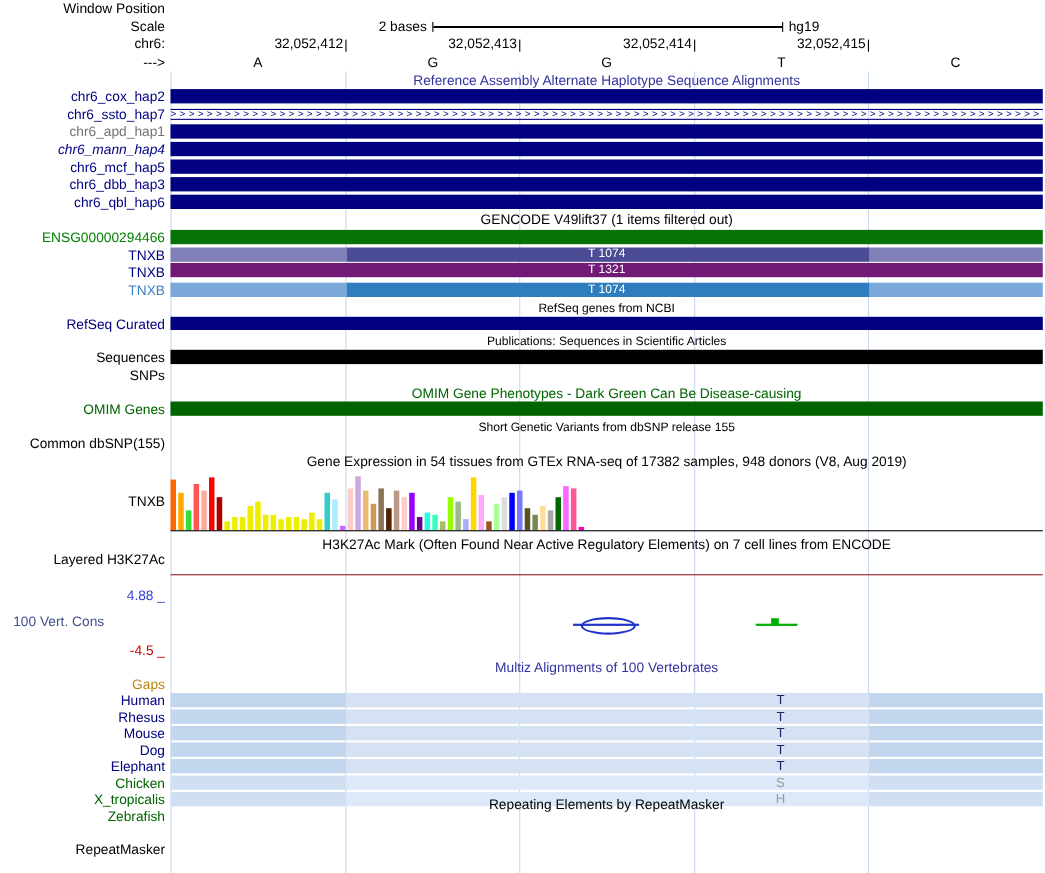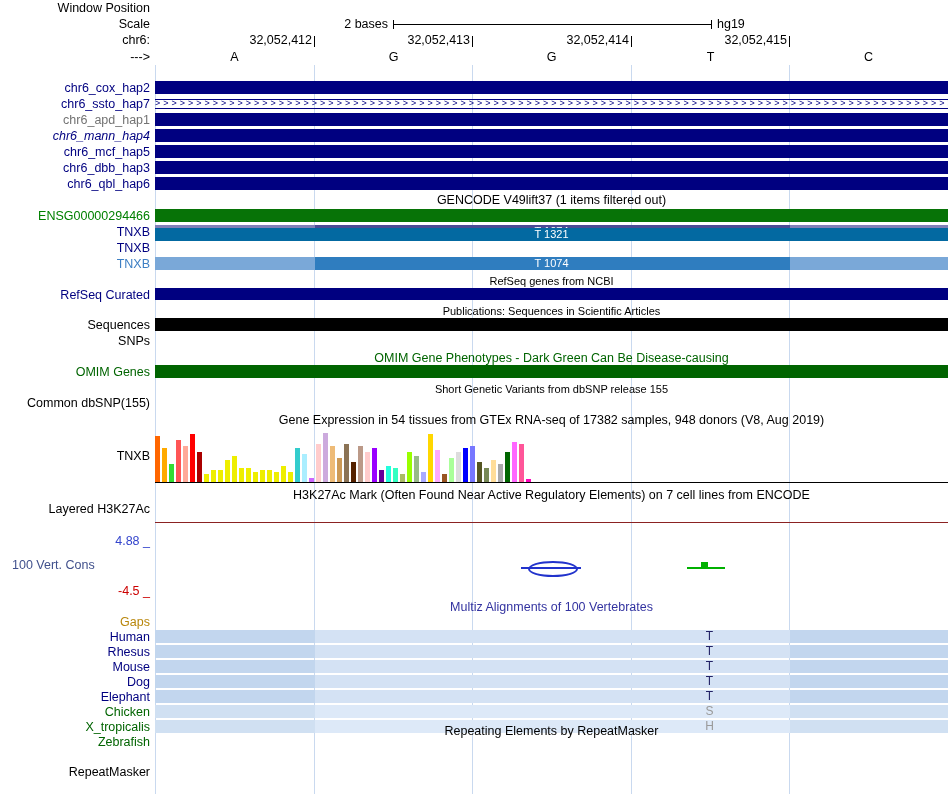--- a/index.html
+++ b/index.html
@@ -72,20 +72,21 @@
   <div class="tick" style="left:631px"></div>
   <div class="tick" style="left:789px"></div>
 
   <div class="lbl" style="top:50px">---&gt;</div>
   <span class="base" style="left:155px">A</span>
   <span class="base" style="left:314px">G</span>
   <span class="base" style="left:472px">G</span>
   <span class="base" style="left:631px">T</span>
   <span class="base" style="left:789px">C</span>
 
+  <div class="heading" style="top:66px; color:#3333a0;">Reference Assembly Alternate Haplotype Sequence Alignments</div>
 
   <div class="lbl" style="top:81px; color:#000080;">chr6_cox_hap2</div>
   <div class="band" style="top:81px; background:#000080;"></div>
 
   <div class="lbl" style="top:97px; color:#000080;">chr6_ssto_hap7</div>
   <div class="chevron-band">&gt;&gt;&gt;&gt;&gt;&gt;&gt;&gt;&gt;&gt;&gt;&gt;&gt;&gt;&gt;&gt;&gt;&gt;&gt;&gt;&gt;&gt;&gt;&gt;&gt;&gt;&gt;&gt;&gt;&gt;&gt;&gt;&gt;&gt;&gt;&gt;&gt;&gt;&gt;&gt;&gt;&gt;&gt;&gt;&gt;&gt;&gt;&gt;&gt;&gt;&gt;&gt;&gt;&gt;&gt;&gt;&gt;&gt;&gt;&gt;&gt;&gt;&gt;&gt;&gt;&gt;&gt;&gt;&gt;&gt;&gt;&gt;&gt;&gt;&gt;&gt;&gt;&gt;&gt;&gt;&gt;&gt;&gt;&gt;&gt;&gt;&gt;&gt;&gt;&gt;&gt;&gt;&gt;&gt;&gt;&gt;&gt;&gt;&gt;&gt;&gt;&gt;&gt;&gt;&gt;&gt;&gt;&gt;&gt;&gt;&gt;&gt;&gt;&gt;&gt;&gt;&gt;&gt;&gt;&gt;&gt;&gt;&gt;&gt;&gt;&gt;&gt;&gt;&gt;&gt;&gt;&gt;&gt;&gt;&gt;&gt;&gt;&gt;&gt;&gt;&gt;&gt;&gt;&gt;&gt;&gt;&gt;&gt;&gt;&gt;&gt;&gt;&gt;&gt;&gt;&gt;&gt;&gt;&gt;&gt;&gt;&gt;&gt;&gt;&gt;&gt;&gt;&gt;&gt;&gt;&gt;&gt;&gt;&gt;&gt;&gt;&gt;&gt;&gt;&gt;</div>
 
   <div class="lbl" style="top:113px; color:#737373;">chr6_apd_hap1</div>
   <div class="band" style="top:113px; background:#000080;"></div>
 
@@ -108,21 +109,21 @@
 
   <div class="lbl" style="top:225px; color:#000080;">TNXB</div>
   <div class="band" style="top:225px">
     <div class="seg" style="left:0; width:160px; background:#8080b8;"></div>
     <div class="seg" style="left:160px; width:475px; background:#4b4b96;"></div>
     <div class="seg" style="left:635px; width:158px; background:#8080b8;"></div>
     <div class="band-text">T 1074</div>
   </div>
 
   <div class="lbl" style="top:241px; color:#000080;">TNXB</div>
-  <div class="band" style="top:228px; background:#0369a1;">
+  <div class="band" style="top:239px; background:#701a75;">
     <div class="band-text">T 1321</div>
   </div>
 
   <div class="lbl" style="top:257px; color:#3d7fc4;">TNXB</div>
   <div class="band" style="top:257px">
     <div class="seg" style="left:0; width:160px; background:#7aa8d8;"></div>
     <div class="seg" style="left:160px; width:475px; background:#2f7dbf;"></div>
     <div class="seg" style="left:635px; width:158px; background:#7aa8d8;"></div>
     <div class="band-text">T 1074</div>
   </div>

